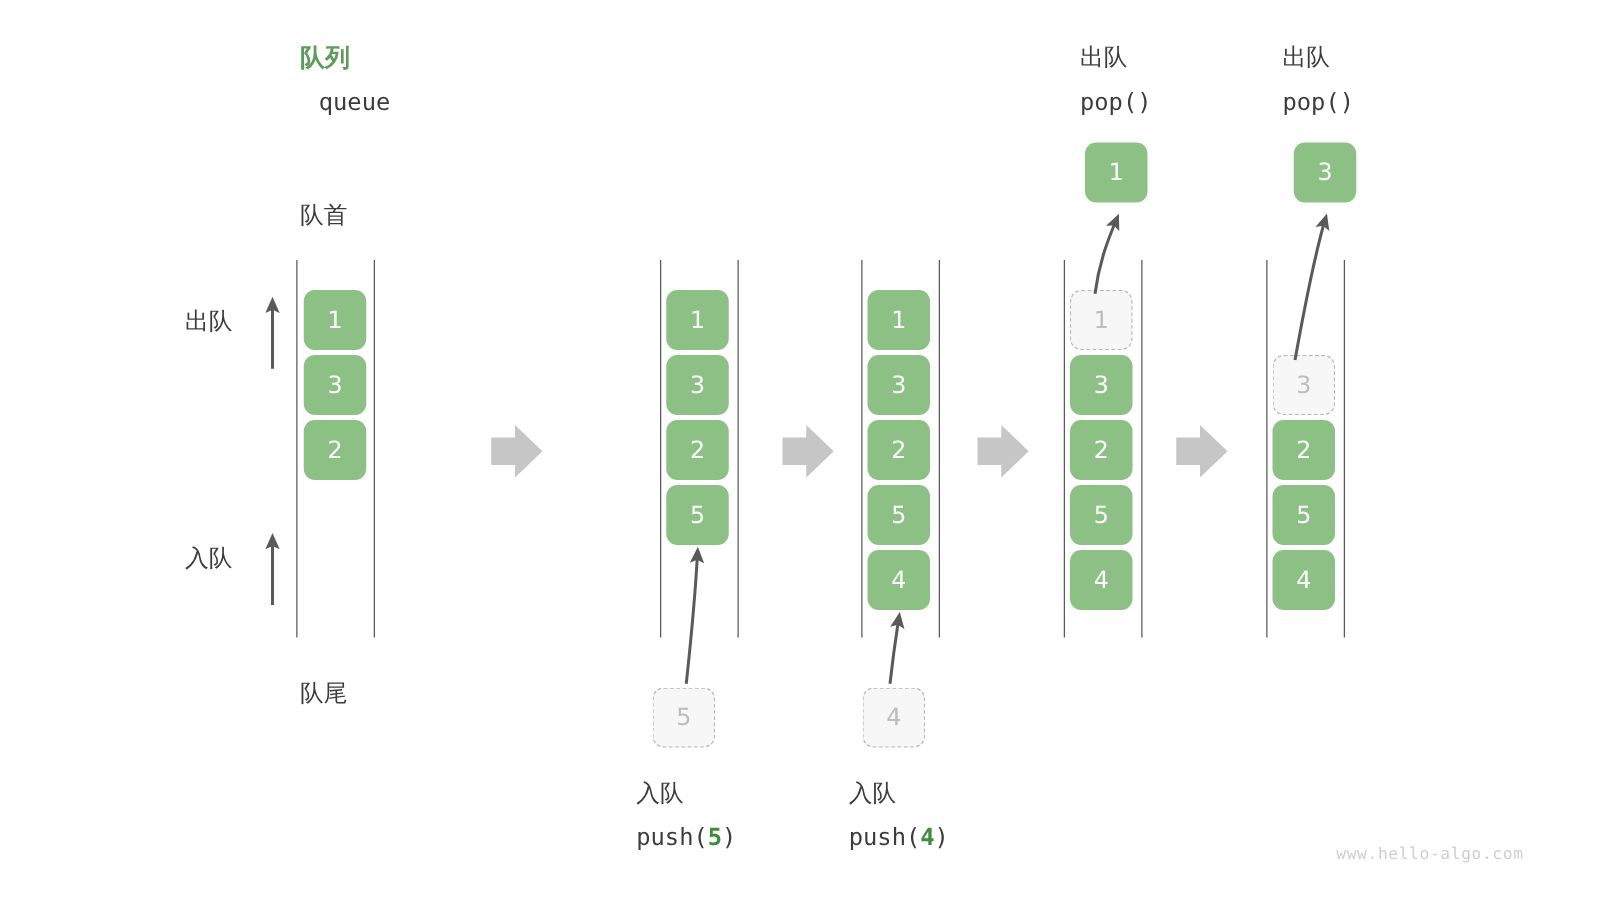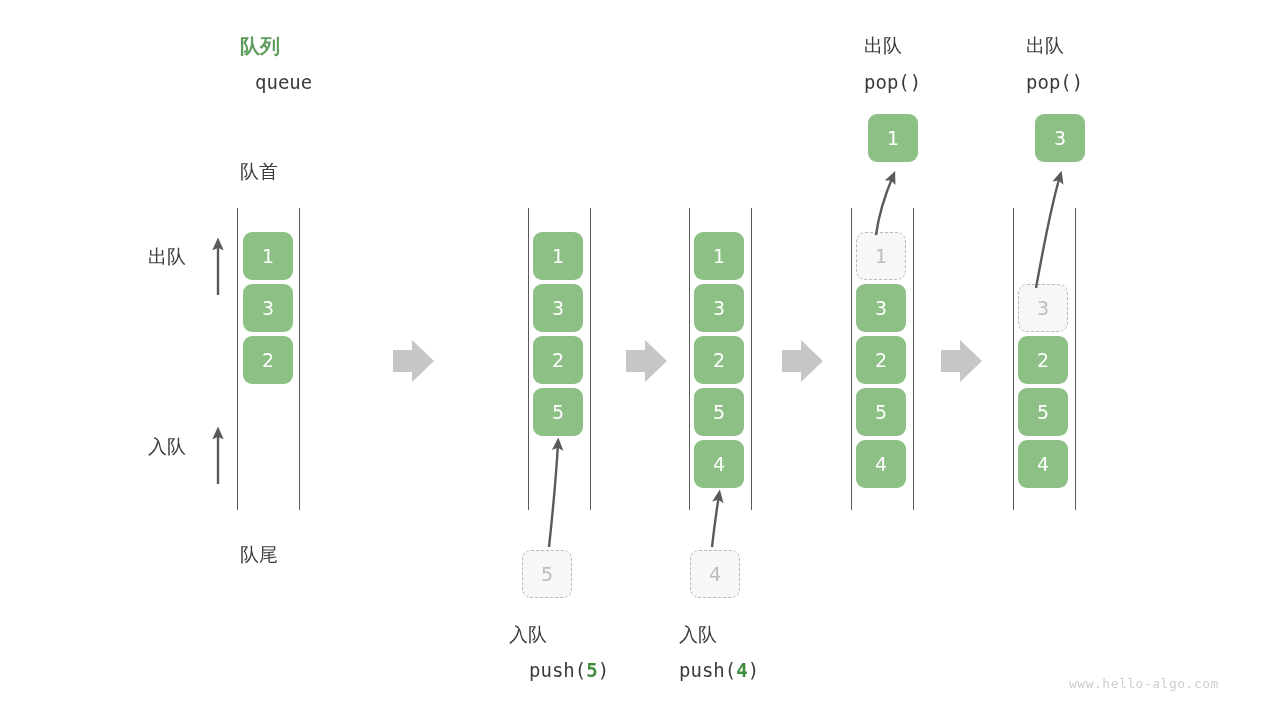--- a/index.html
+++ b/index.html
@@ -117,21 +117,21 @@
   <div class="rail" style="left:590px; top:208px; height:302px;"></div>
 
   <div class="node abs" style="left:533px; top:232px;">1</div>
   <div class="node abs" style="left:533px; top:284px;">3</div>
   <div class="node abs" style="left:533px; top:336px;">2</div>
   <div class="node abs" style="left:533px; top:388px;">5</div>
 
   <div class="node ghost abs" style="left:522px; top:550px;">5</div>
 
   <div class="cjk-bold abs" style="left:509px; top:622px;">入队</div>
-  <div class="mono abs" style="left:509px; top:659px;margin-left:20px;"><span>push(</span><span class="accent">5</span><span>)</span></div>
+  <div class="mono abs" style="left:509px; top:659px;"><span>push(</span><span class="accent">5</span><span>)</span></div>
 
   <div class="rail" style="left:689px; top:208px; height:302px;"></div>
   <div class="rail" style="left:751px; top:208px; height:302px;"></div>
 
   <div class="node abs" style="left:694px; top:232px;">1</div>
   <div class="node abs" style="left:694px; top:284px;">3</div>
   <div class="node abs" style="left:694px; top:336px;">2</div>
   <div class="node abs" style="left:694px; top:388px;">5</div>
   <div class="node abs" style="left:694px; top:440px;">4</div>
 

